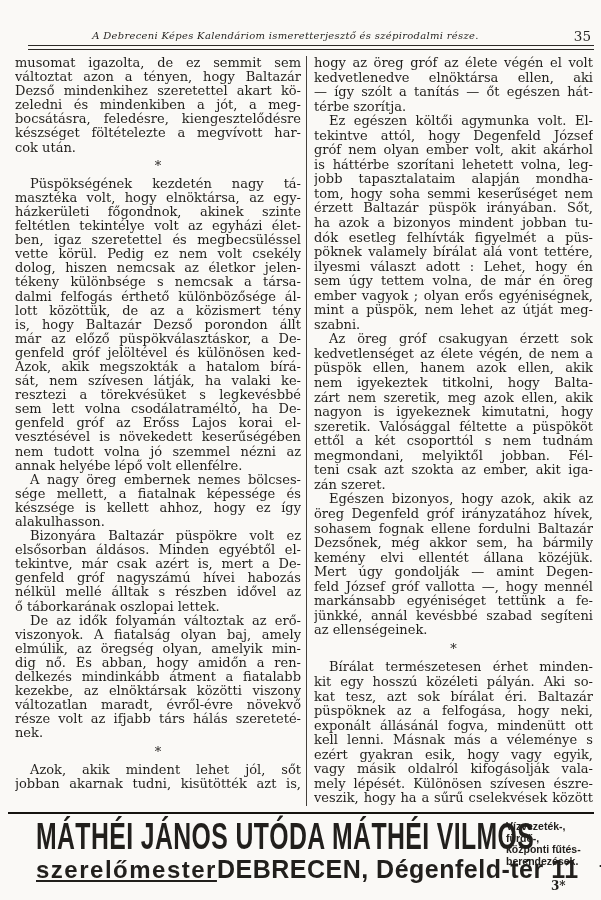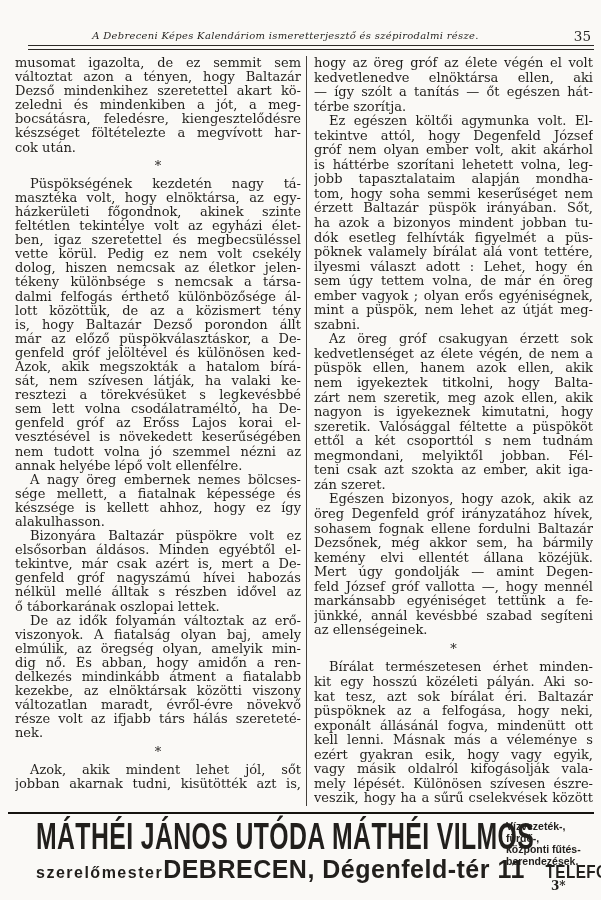--- a/index.html
+++ b/index.html
@@ -44,21 +44,21 @@
   .ad-services{
     position:absolute;top:821px;left:506px;width:92px;
     font-family:"Liberation Sans", sans-serif;font-size:10.5px;font-weight:bold;
     line-height:11.5px;letter-spacing:0;
   }
   .ad-line2{
     position:absolute;top:855px;left:36px;right:6px;
     display:flex;align-items:baseline;justify-content:space-between;
     font-family:"Liberation Sans", sans-serif;font-weight:bold;white-space:nowrap;
   }
-  .ad-master{font-size:16px;letter-spacing:1.5px;}
+  .ad-master{font-size:24px;letter-spacing:1.5px;text-decoration:underline;}
   .ad-city{font-size:25px;letter-spacing:0.5px;}
   .ad-phone{font-size:18px;transform:scaleX(0.85);transform-origin:right center;letter-spacing:0.5px;}
   .sig{position:absolute;top:879px;left:551px;font-size:12px;font-weight:bold;}
 </style>
 </head>
 <body style="--paper: #faf9f6; --ink: #211f1c;">
 
 <div class="page">
 
   <div class="header-title">A Debreceni Képes Kalendáriom ismeretterjesztő és szépirodalmi része.</div>

